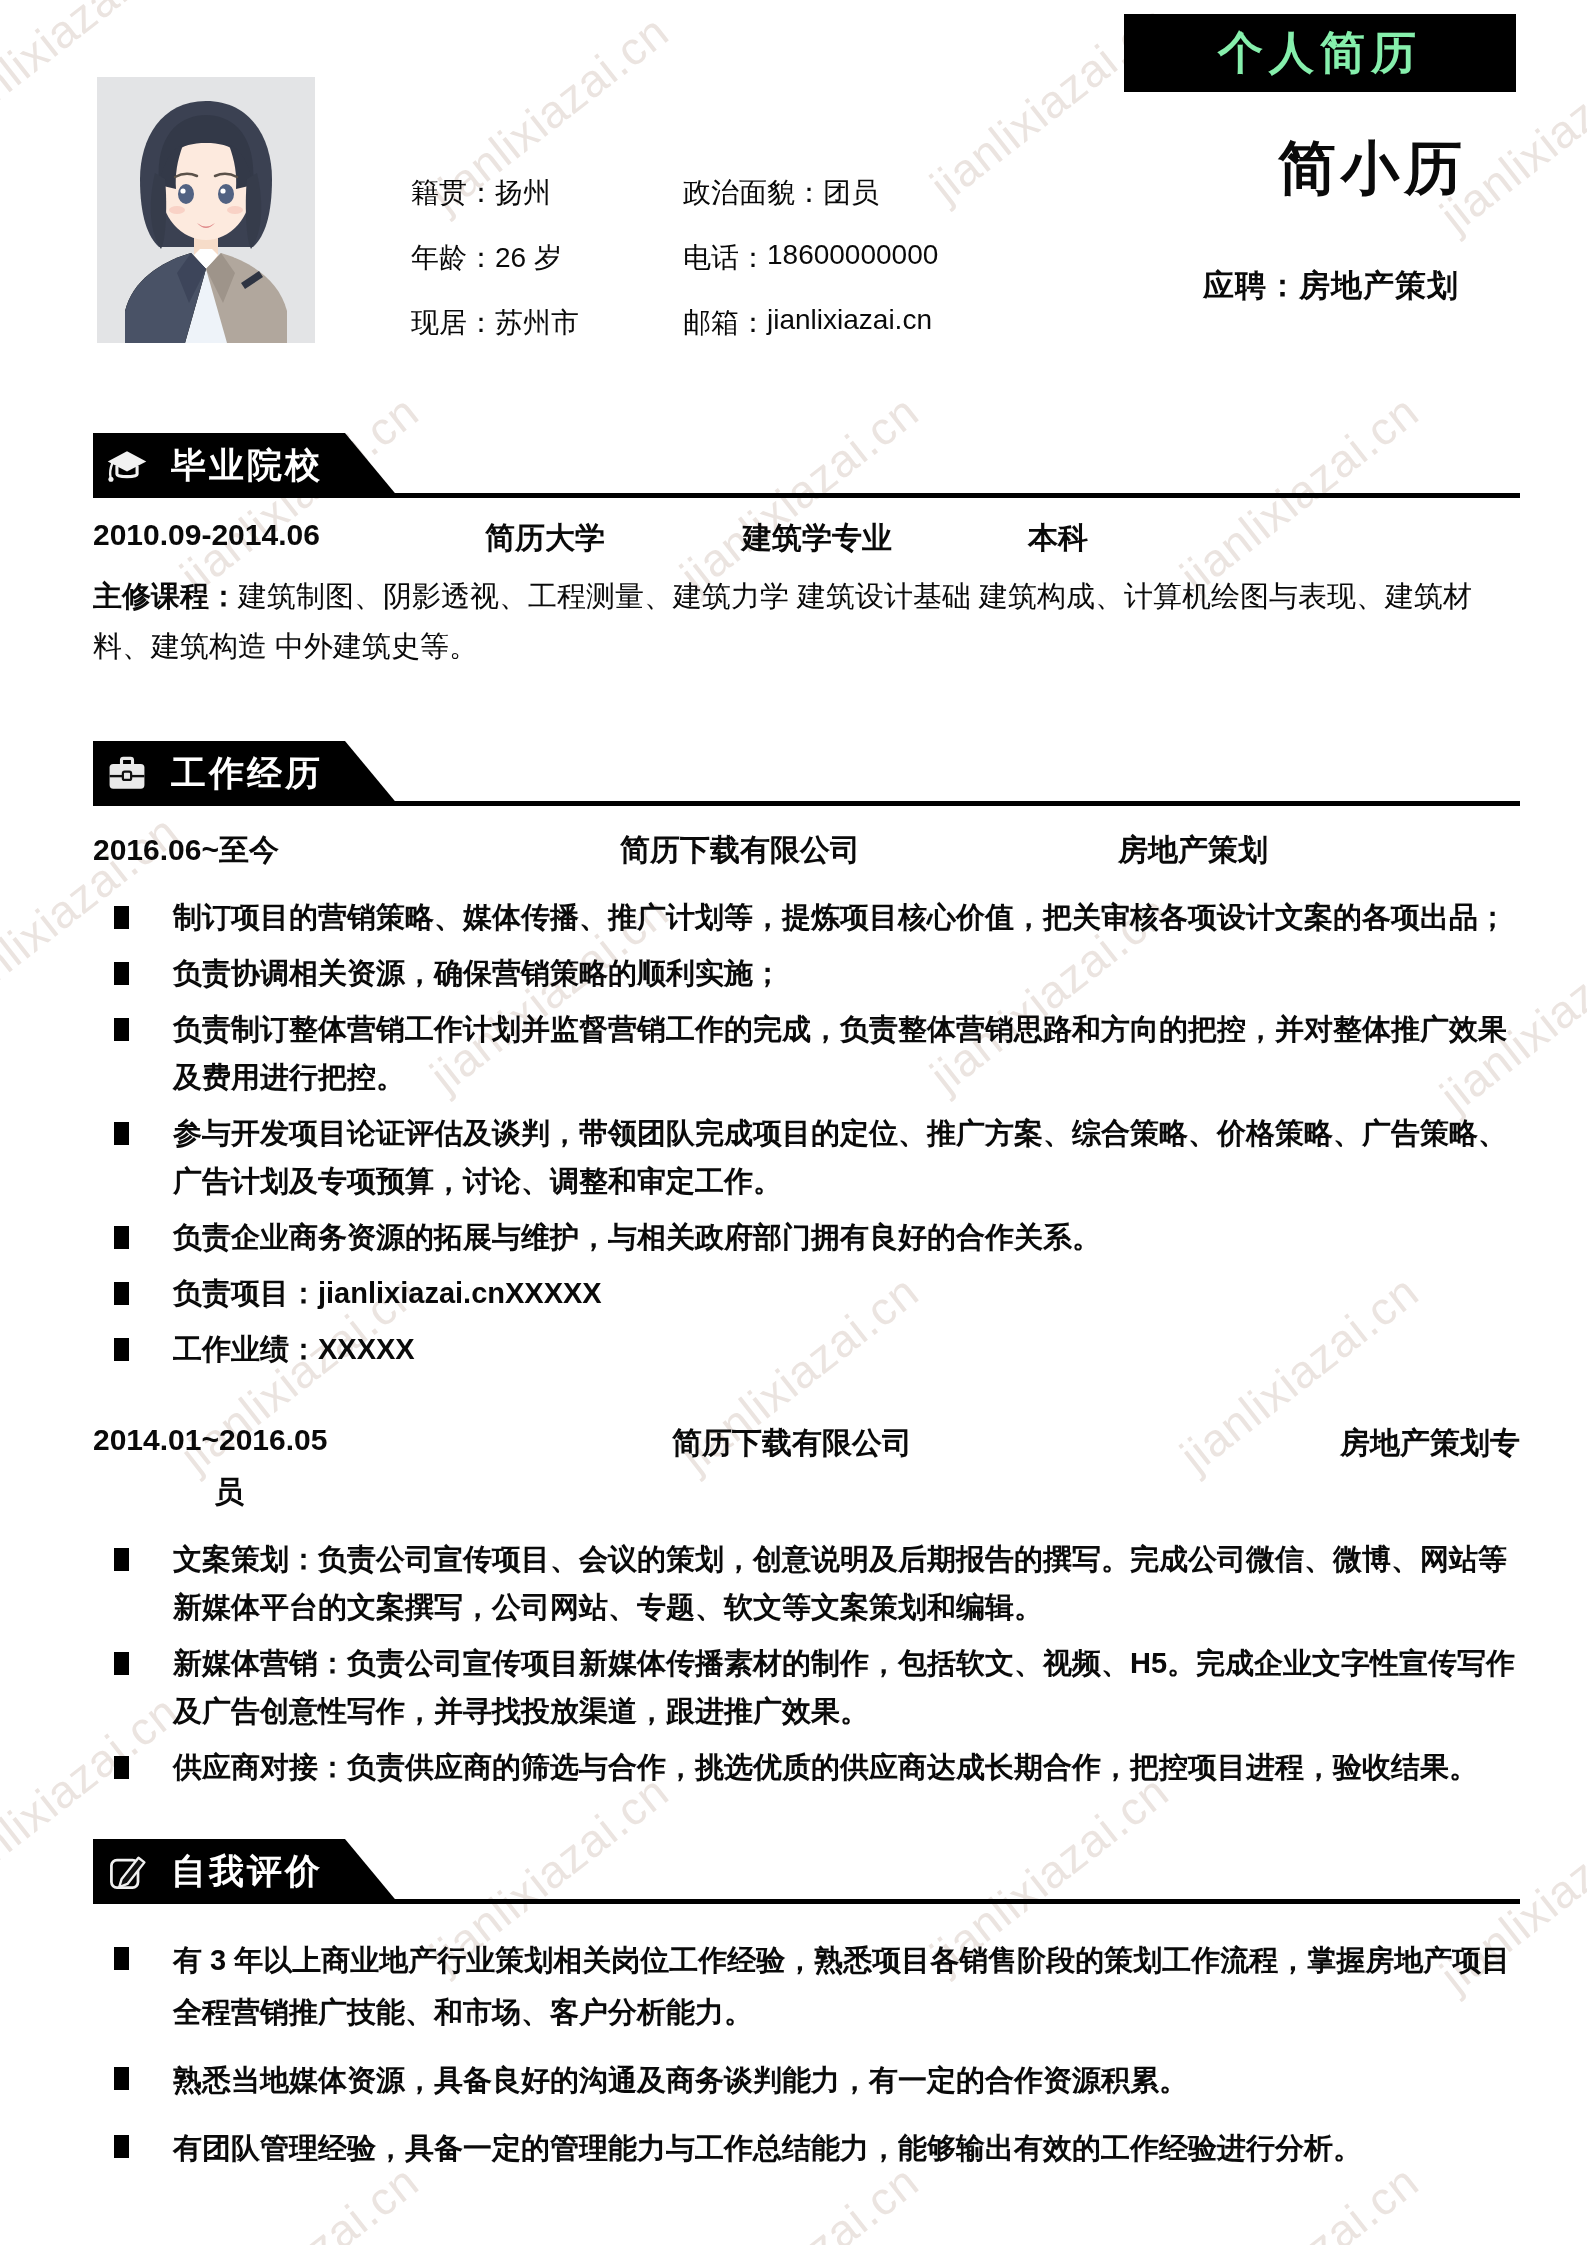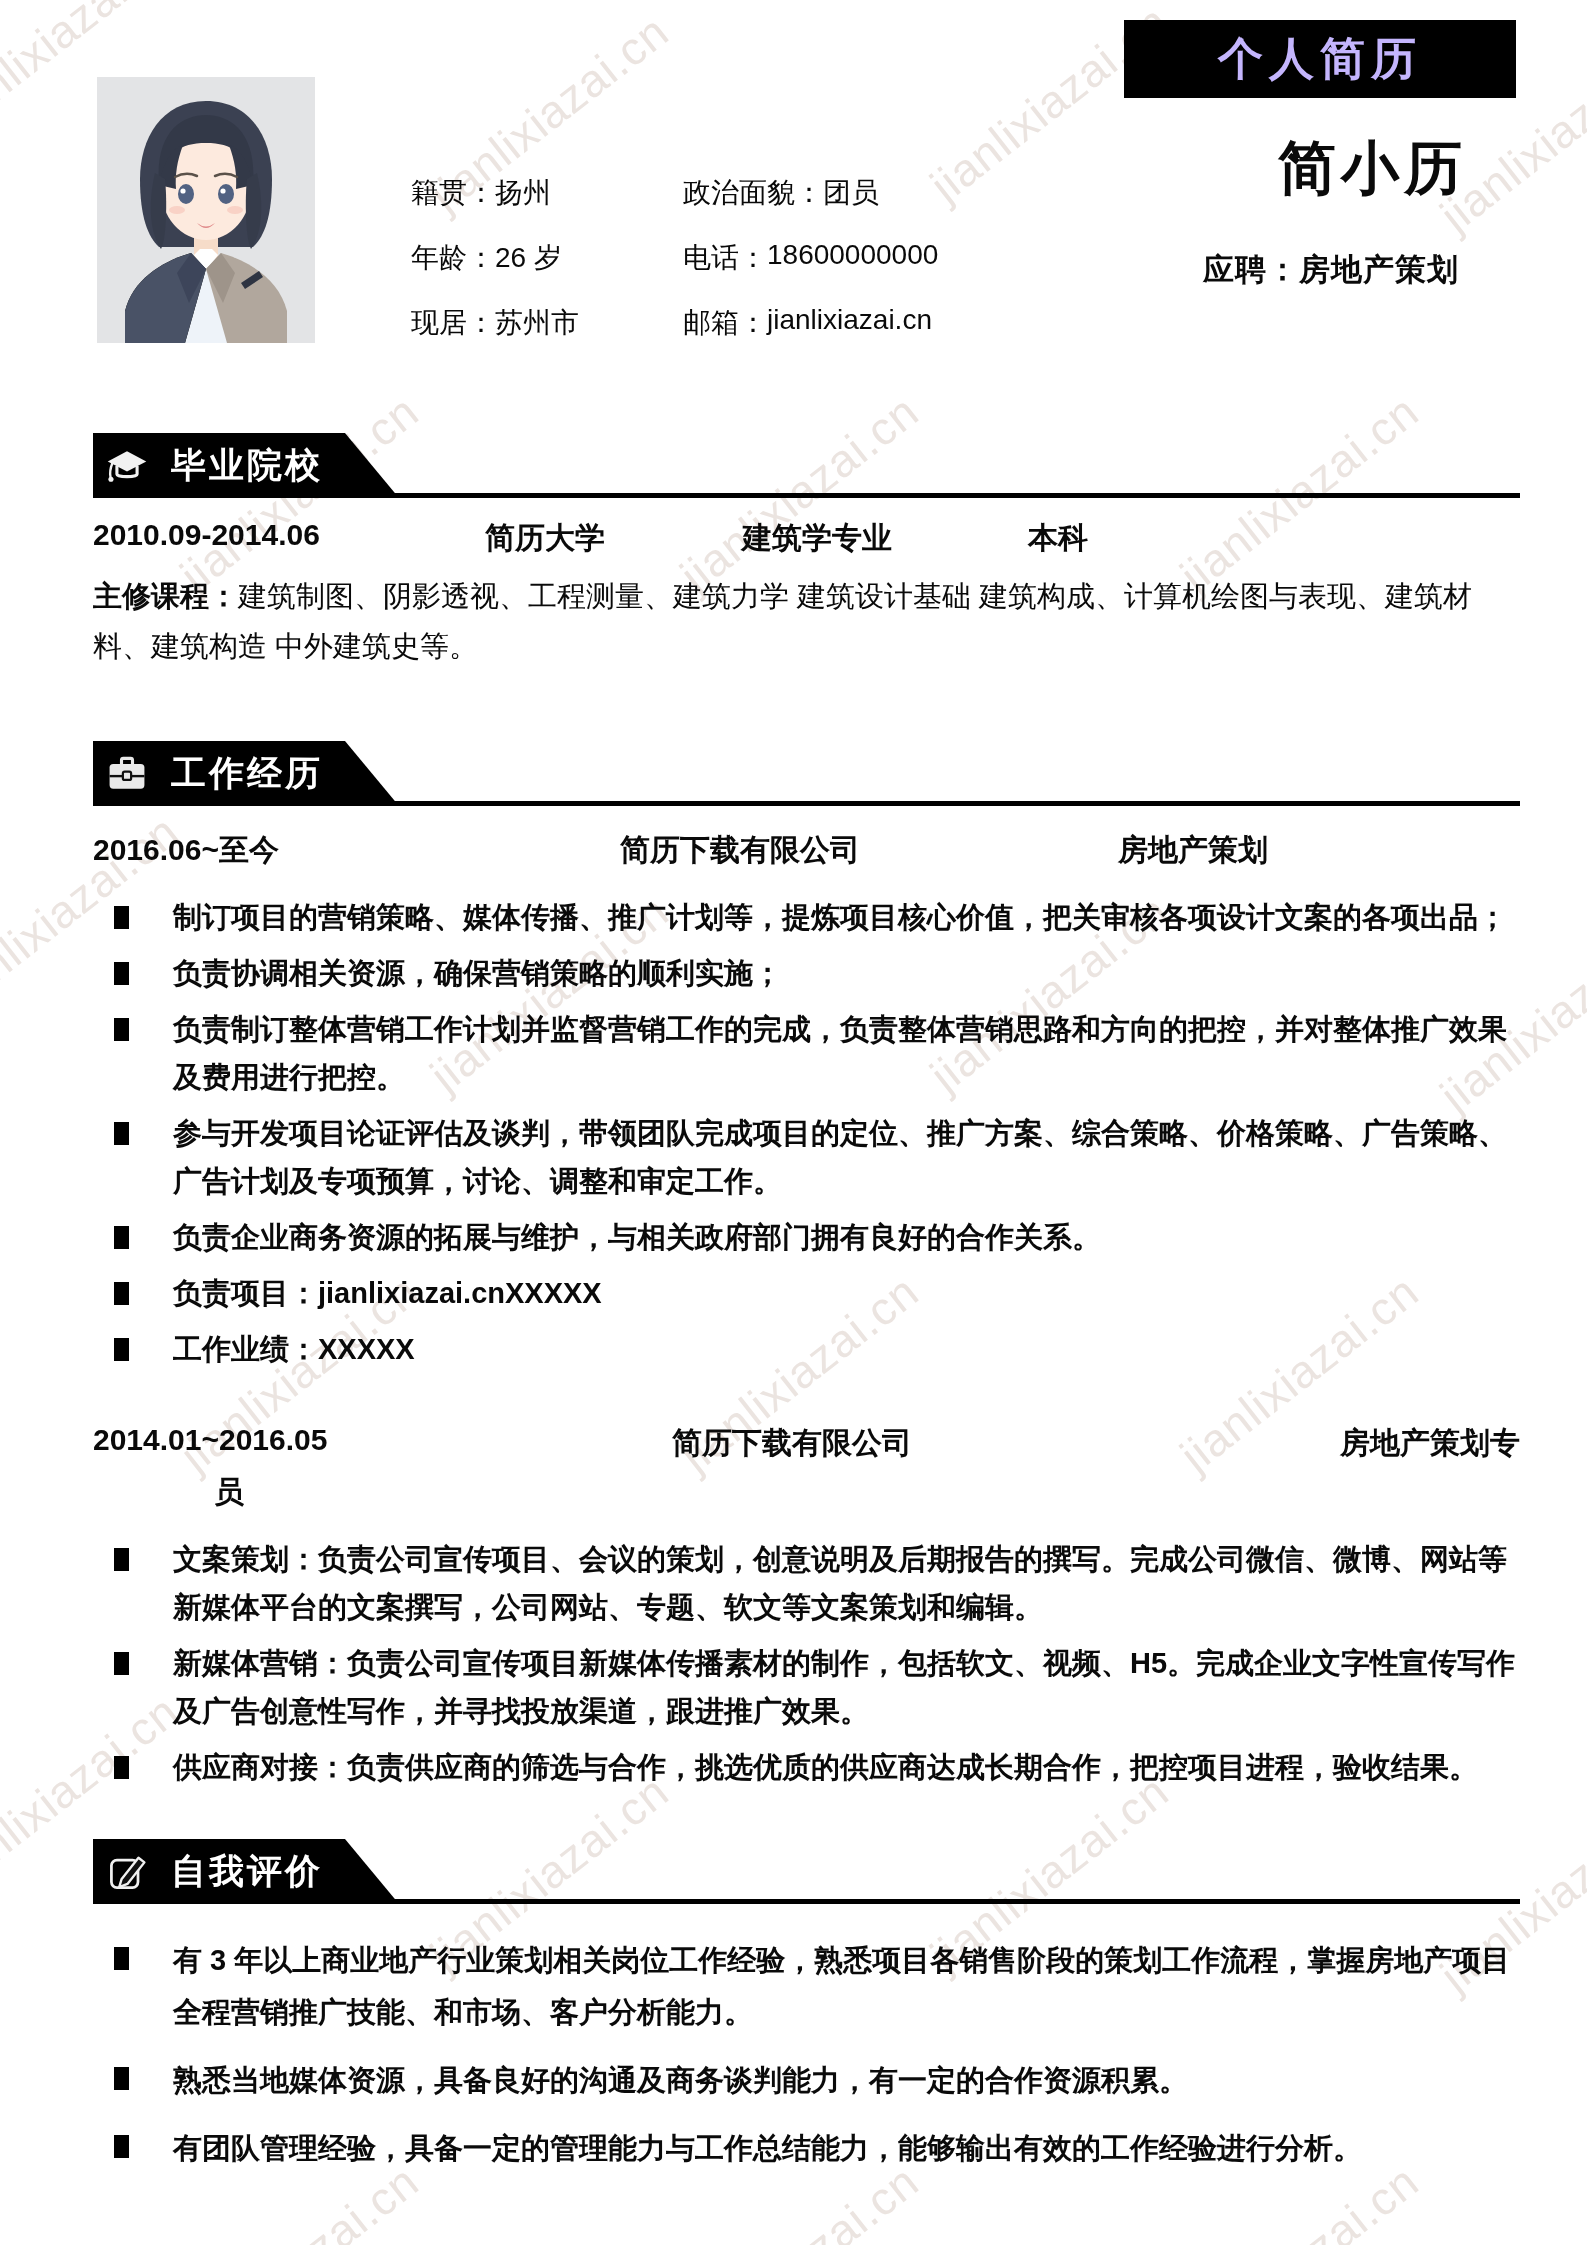--- a/index.html
+++ b/index.html
@@ -9,32 +9,32 @@
     font-family:"Liberation Sans","DejaVu Sans",sans-serif;
   }
   
   .wm{
     position:absolute;font-size:46px;letter-spacing:1px;font-weight:500;
     transform:rotate(-38deg);transform-origin:left top;
     white-space:nowrap;pointer-events:none;user-select:none;
   }
   
   .top-banner{
-    position:absolute;top:20px;right:71px;width:392px;height:78px;background:#000;
-    color:#c4b5fd;display:flex;align-items:center;justify-content:center;
+    position:absolute;top:14px;right:71px;width:392px;height:78px;background:#000;
+    color:#86efac;display:flex;align-items:center;justify-content:center;
     font-size:45px;font-weight:800;letter-spacing:6px;
   }
   .photo{position:absolute;left:97px;top:77px;width:218px;height:266px;overflow:hidden;}
   .photo svg{display:block;}
   .info{position:absolute;left:411px;top:160px;font-size:28px;}
   .info-row{display:flex;height:65px;align-items:center;}
   .info-cell{display:flex;}
   .info-cell.c1{width:272px;}
   .name{position:absolute;top:130px;right:120px;font-size:58px;font-weight:800;letter-spacing:5px;}
-  .apply{position:absolute;top:249px;right:128px;font-size:31px;font-weight:700;letter-spacing:1px;}
+  .apply{position:absolute;top:265px;right:128px;font-size:31px;font-weight:700;letter-spacing:1px;}
   
   .main{position:absolute;left:93px;top:433px;width:1427px;}
   
   .sec-head{position:relative;height:65px;}
   .sec-line{position:absolute;left:0;right:0;bottom:0;height:5px;background:#000;}
   .sec-banner{
     position:absolute;left:0;top:0;width:306px;height:65px;background:#000;
     clip-path:polygon(0 0,252px 0,306px 100%,0 100%);
     display:flex;align-items:center;color:#fff;box-sizing:border-box;padding-left:12px;
   }

